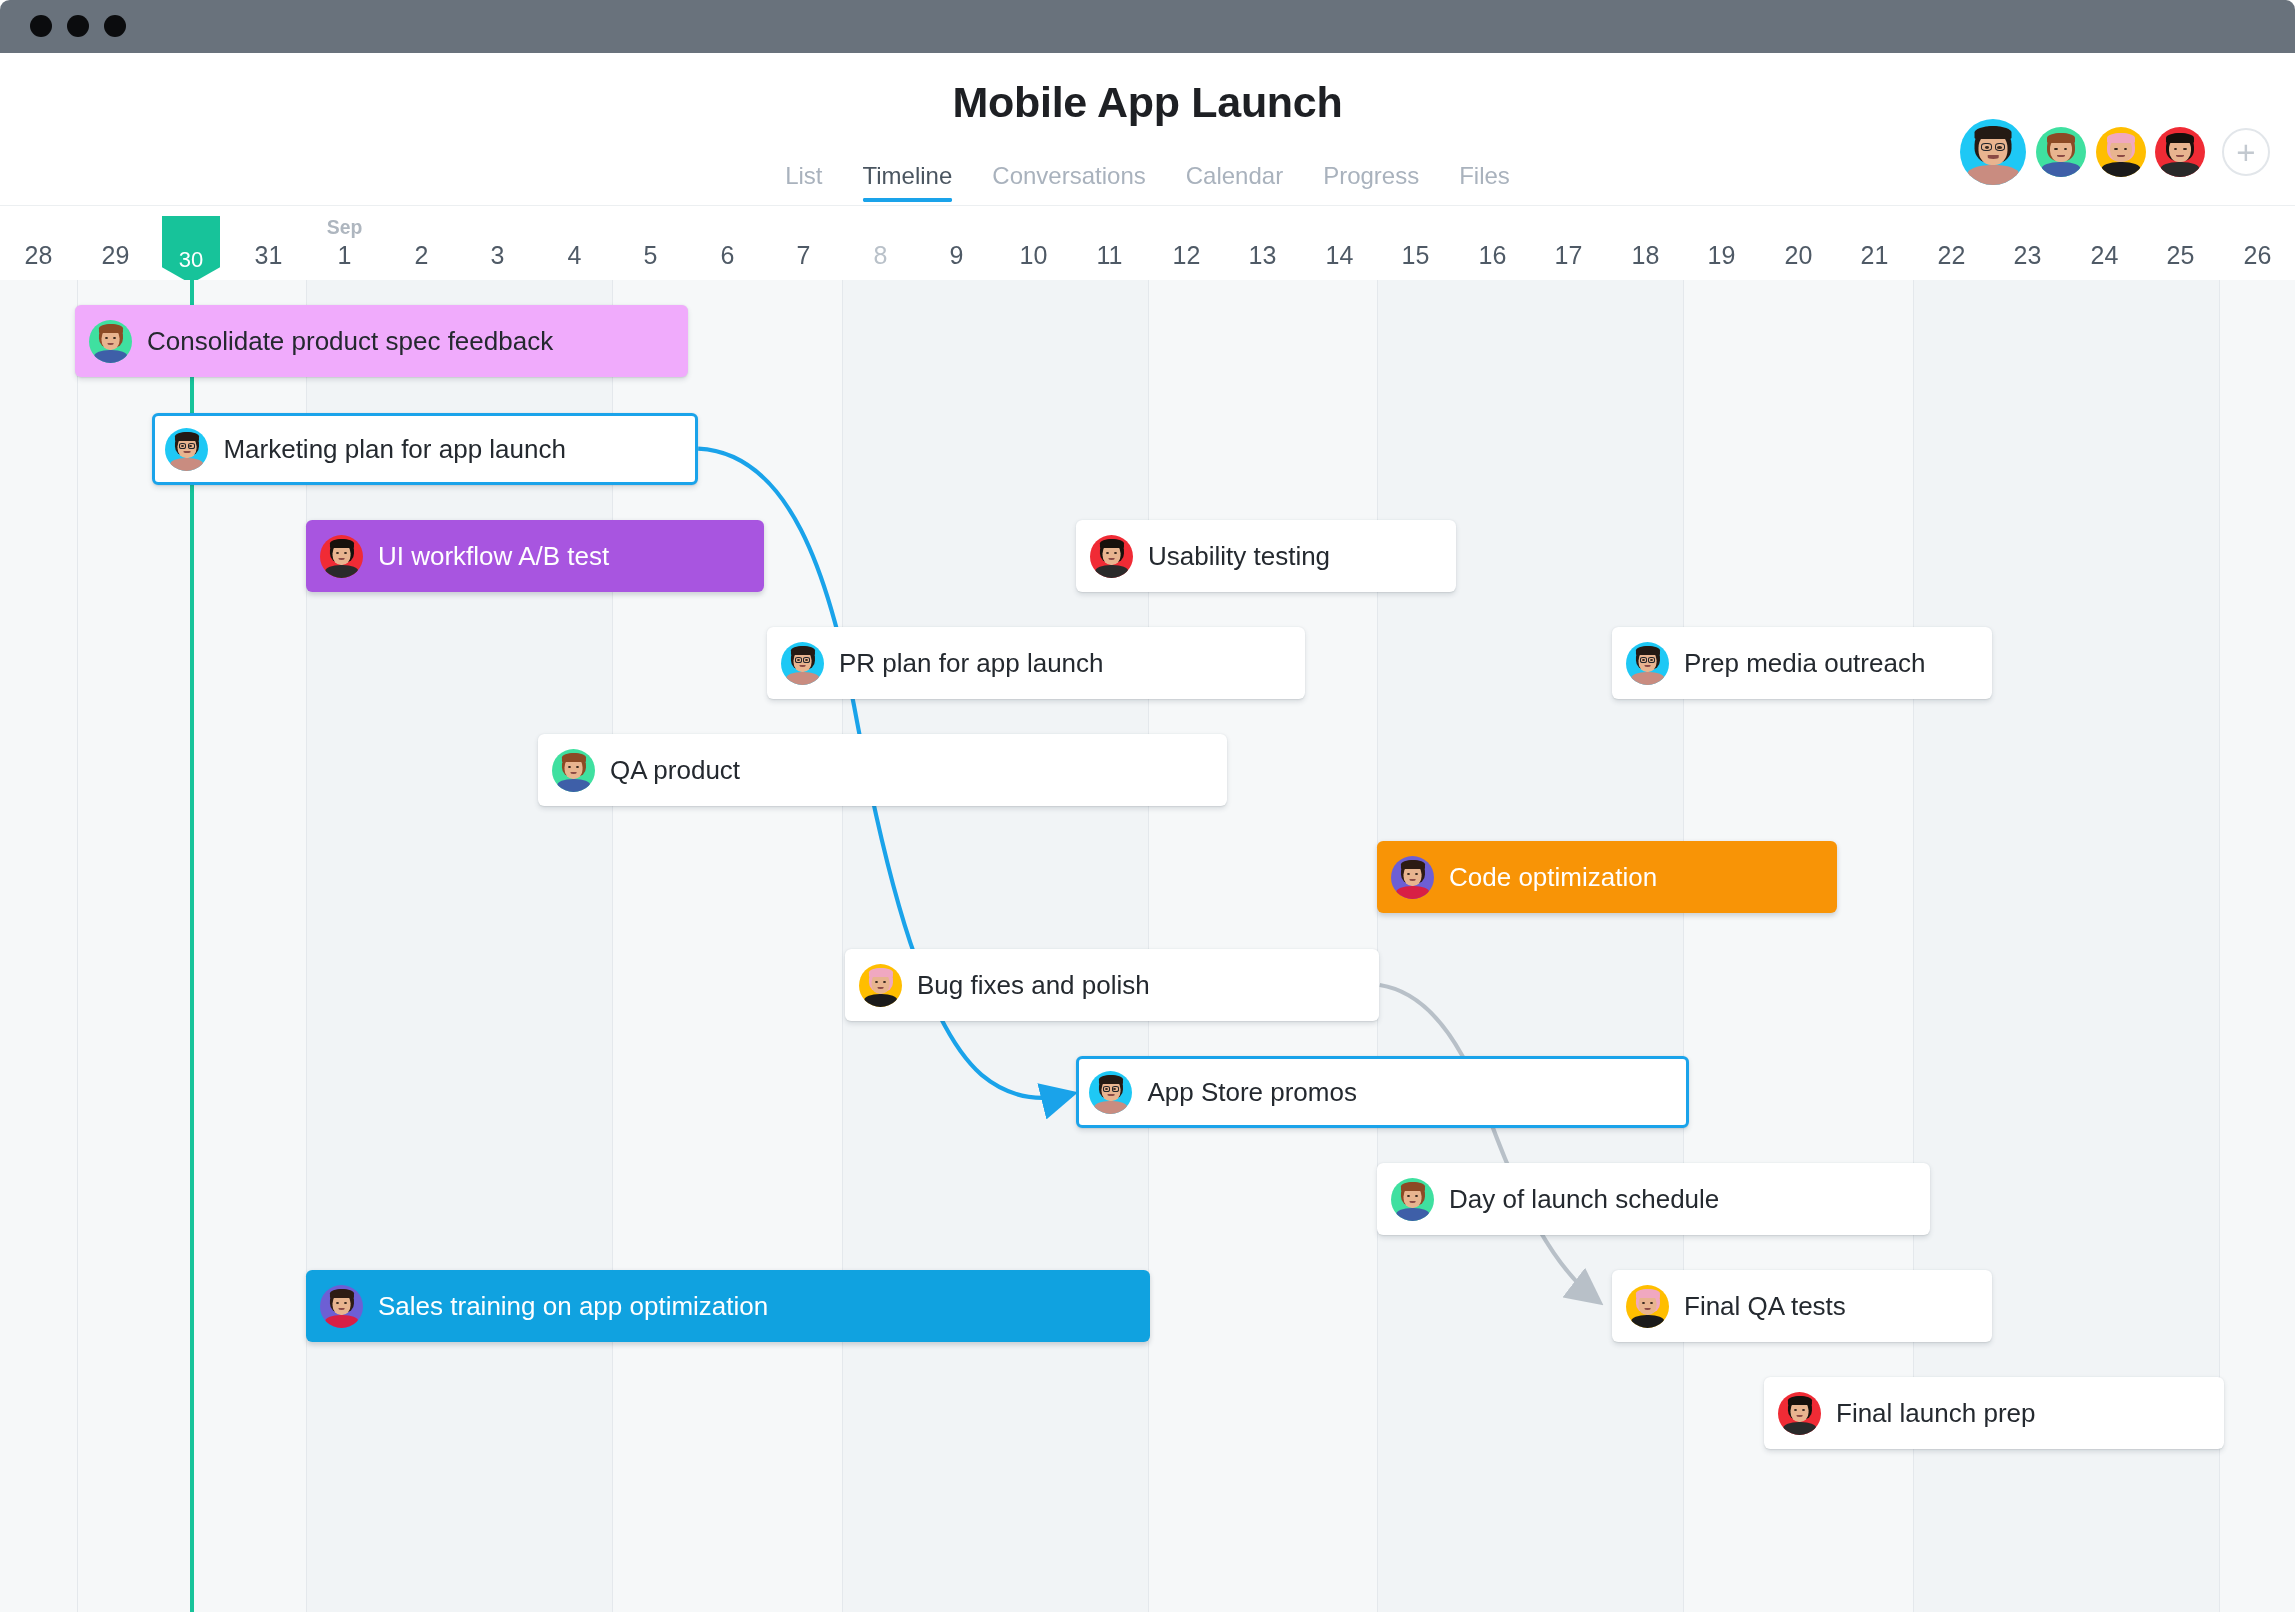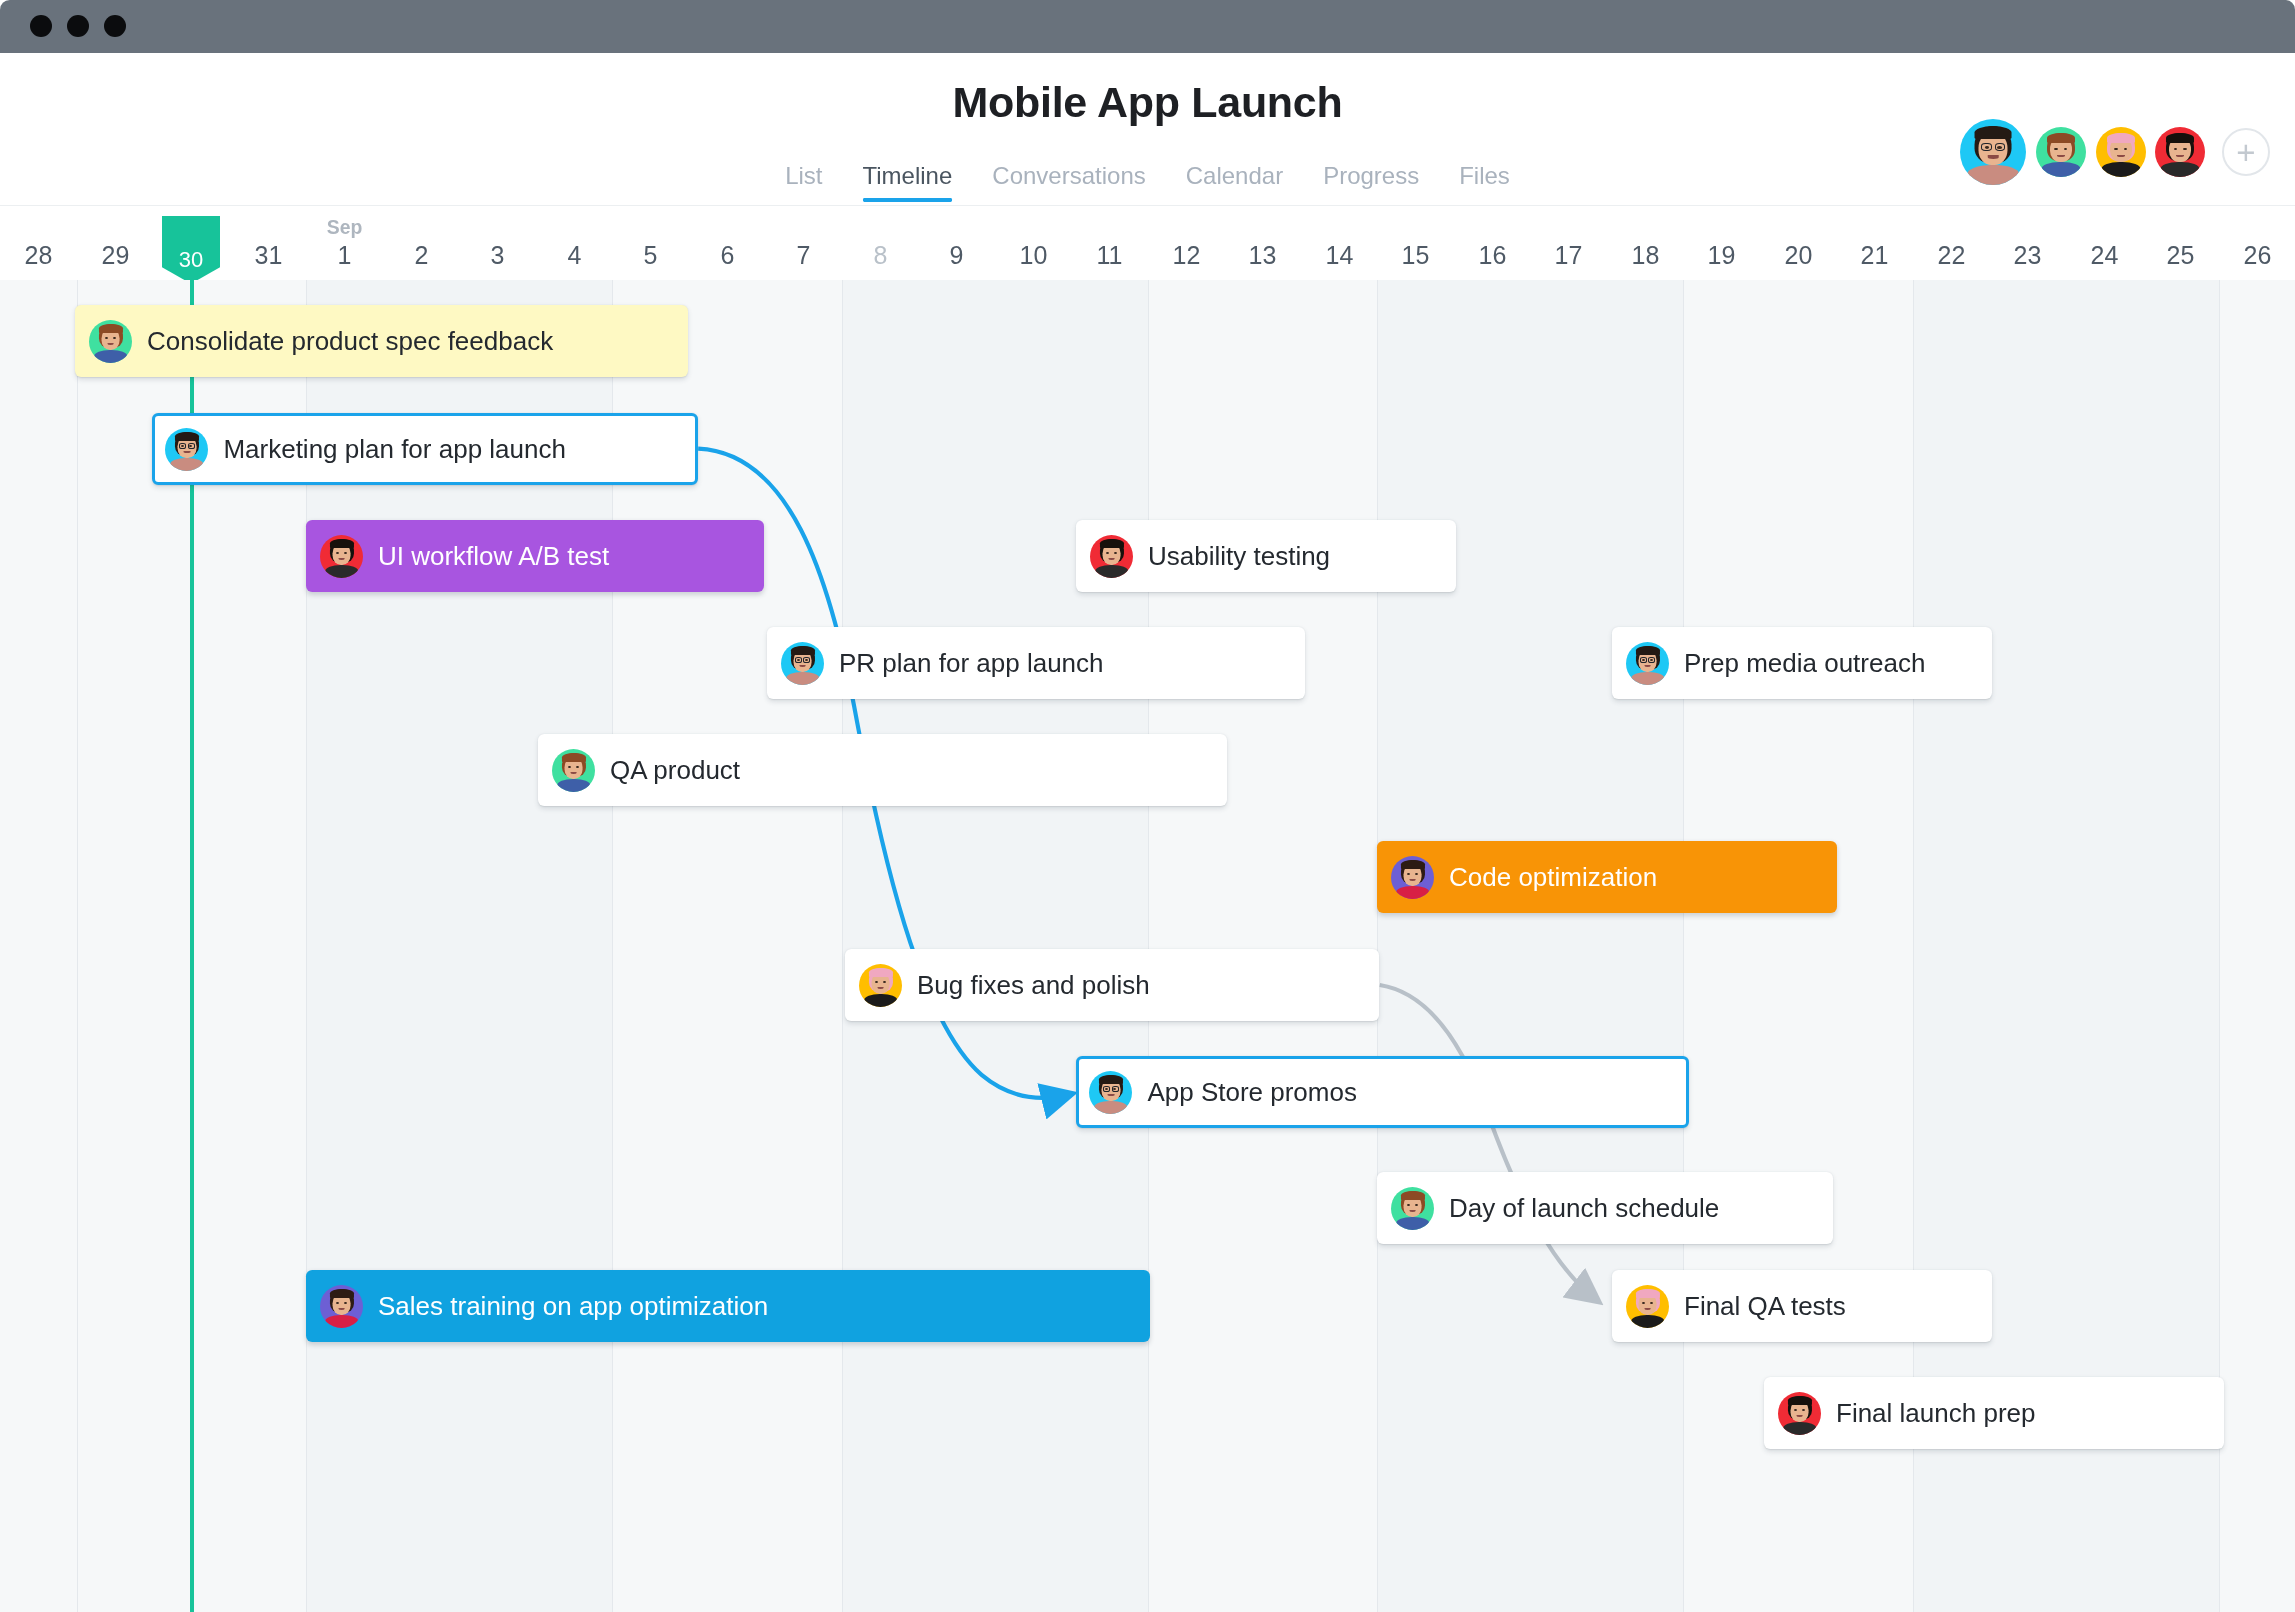--- a/index.html
+++ b/index.html
@@ -251,21 +251,21 @@
         </marker>
         <marker id="arrowGray" markerWidth="9" markerHeight="9" refX="7" refY="4.5" orient="auto" markerUnits="strokeWidth">
           <path d="M0,0 L9,4.5 L0,9 z" fill="#b8c0c8"></path>
         </marker>
       </defs>
       <path d="M1010,244 C1140,250 1200,420 1240,640 C1285,880 1340,1080 1420,1150
                C1470,1192 1520,1185 1548,1178" fill="none" stroke="#1aa3ea" stroke-width="6" marker-end="url(#arrowBlue)"></path>
       <path d="M1996,1020 C2060,1030 2110,1090 2150,1200 C2200,1340 2250,1430 2310,1476" fill="none" stroke="#b8c0c8" stroke-width="6" marker-end="url(#arrowGray)"></path>
     </svg>
     <div id="bars">
-        <div class="bar" style="left: 75px; top: 25px; width: 613px; height: 72px; background: #fef9c3;">
+        <div class="bar" style="left: 75px; top: 25px; width: 613px; height: 72px; background: #f0abfc;">
           <div class="bav">
             <div class="face" style="background:#3fe0a0">
     <div class="body" style="width:78%;height:30%;background:#3e5fa8"></div>
     <div class="hair" style="top:11%;width:56%;height:56%;background:#8c4a25"></div>
     <div class="skin" style="top:20%;width:44%;height:50%"></div>
     <div class="hair" style="top:11%;width:56%;height:20%;background:#8c4a25;border-radius:50% 50% 10% 10%"></div>
     <div class="eye" style="left:37%;top:41%"></div>
     <div class="eye" style="left:56%;top:41%"></div>
     <div class="mouth" style="top:55%"></div>
 
@@ -405,21 +405,21 @@
     <div class="hair" style="top:11%;width:56%;height:20%;background:#241a14;border-radius:50% 50% 10% 10%"></div>
     <div class="eye" style="left:37%;top:41%"></div>
     <div class="eye" style="left:56%;top:41%"></div>
     <div class="mouth" style="top:55%"></div>
     <div class="glass" style="left:32%;top:37%;width:16%;height:12%"></div>
                    <div class="glass" style="left:52%;top:37%;width:16%;height:12%"></div>
   </div>
           </div>
           <div class="btxt">App Store promos</div>
         </div>
-        <div class="bar" style="left: 1377px; top: 883px; width: 456px; height: 72px; background: rgb(255, 255, 255); margin-top: 9px;">
+        <div class="bar" style="left: 1377px; top: 883px; width: 553px; height: 72px; background: rgb(255, 255, 255);">
           <div class="bav">
             <div class="face" style="background:#3fe0a0">
     <div class="body" style="width:78%;height:30%;background:#3e5fa8"></div>
     <div class="hair" style="top:11%;width:56%;height:56%;background:#8c4a25"></div>
     <div class="skin" style="top:20%;width:44%;height:50%"></div>
     <div class="hair" style="top:11%;width:56%;height:20%;background:#8c4a25;border-radius:50% 50% 10% 10%"></div>
     <div class="eye" style="left:37%;top:41%"></div>
     <div class="eye" style="left:56%;top:41%"></div>
     <div class="mouth" style="top:55%"></div>
 

